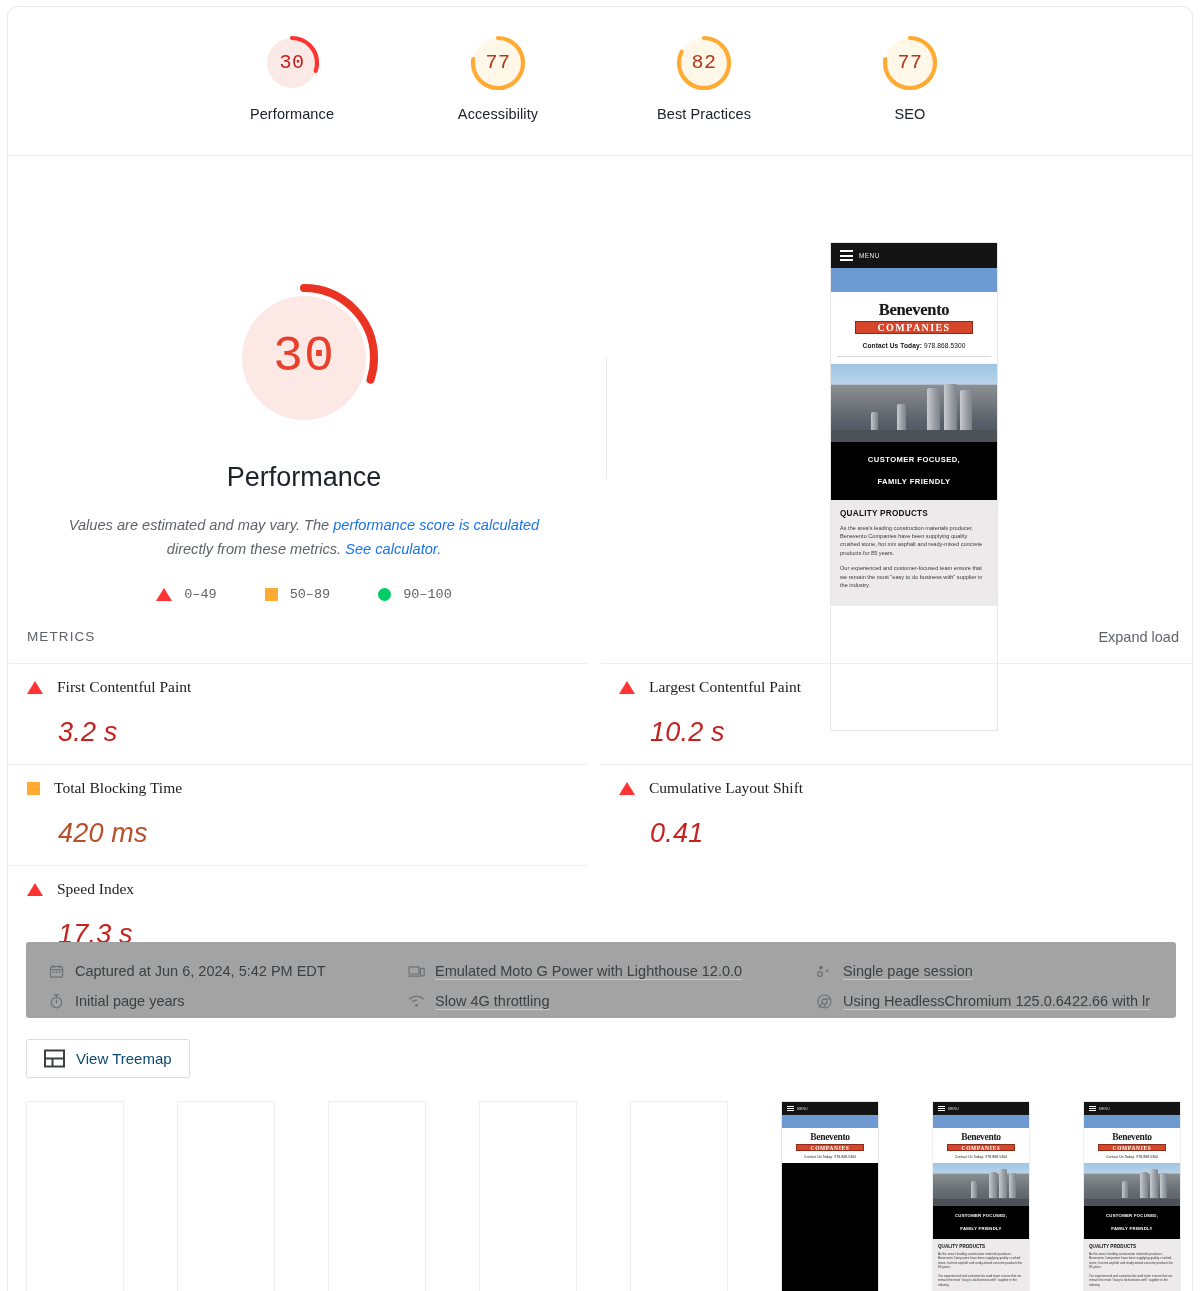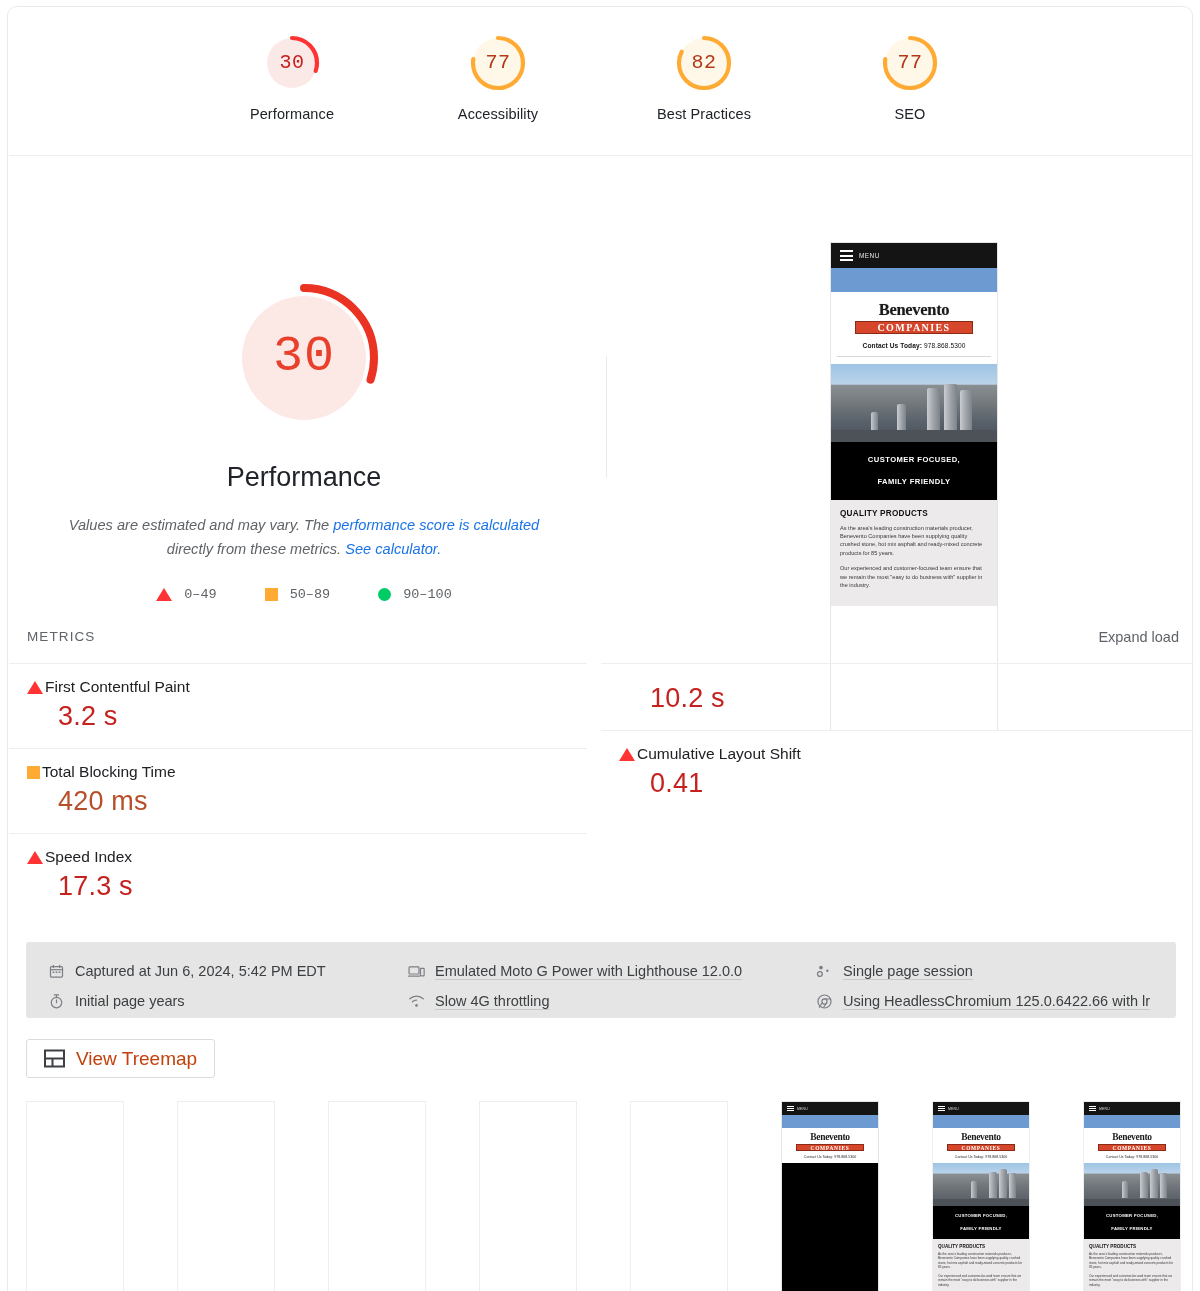--- a/index.html
+++ b/index.html
@@ -250,46 +250,47 @@
     width: 1184px;
     display: flex;
   }
   .mcol { width: 592px; }
   .mcol.left { padding-right: 14px; }
   .mrow {
     padding: 14px 0 16px 18px;
     border-top: 1px solid #eceef0;
   }
   .mrow:first-child { border-top: 1px solid #eceef0; }
-  .mrow-head { display: flex; align-items: center; gap: 2px; }
+  .mrow-head { display: flex; align-items: center; gap: 14px; font-family: Liberation Serif, serif; }
   .mrow-name { font-size: 15.5px; color: #202124; }
   .mrow-val {
-    margin-top: 5px;
+    margin-top: 21px;
     padding-left: 31px;
     font-size: 27px;
     color: #c5221f;
     font-weight: 400;
     letter-spacing: .2px;
+    font-style: italic;
   }
   .mrow-val.warn { color: #b7502a; }
   .tri-sm {
     width: 0; height: 0;
     border-left: 8px solid transparent;
     border-right: 8px solid transparent;
     border-bottom: 13px solid #f33;
     flex: 0 0 auto;
   }
   .sq-sm { width: 13px; height: 13px; background: #fa3; flex: 0 0 auto; }
 
   
   .env-bar {
     position: absolute;
     left: 18px; top: 935px;
     width: 1150px; height: 76px;
-    background: #e5e5e5;
+    background: #a3a3a3;
     border-radius: 3px;
   }
   .env-col { position: absolute; top: 14px; }
   .env-col.c1 { left: 22px; }
   .env-col.c2 { left: 382px; }
   .env-col.c3 { left: 790px; }
   .env-line {
     display: flex; align-items: center; gap: 10px;
     height: 30px;
     font-size: 14.5px;
@@ -304,21 +305,21 @@
     position: absolute;
     left: 18px; top: 1032px;
     height: 39px;
     display: inline-flex; align-items: center; gap: 11px;
     padding: 0 17px;
     border: 1px solid #dadce0;
     border-radius: 3px;
     background: #fff;
     cursor: pointer;
   }
-  .treemap-btn .tlabel { font-size: 19px; color: #c2410c; }
+  .treemap-btn .tlabel { font-size: 15px; color: #0c4a6e; }
 
   
   .filmstrip {
     position: absolute;
     left: 18px; top: 1094px;
     width: 1160px; height: 197px;
     display: flex;
     gap: 53px;
   }
   .frame {
@@ -527,20 +528,24 @@
             <span class="mrow-name">Speed Index</span>
           </div>
           <div class="mrow-val">17.3 s</div>
         </div>
 
       </div>
 
       <div class="mcol">
 
         <div class="mrow">
+          <div class="mrow-head">
+            <span class="tri-sm"></span>
+            <span class="mrow-name">Largest Contentful Paint</span>
+          </div>
           <div class="mrow-val">10.2 s</div>
         </div>
 
         <div class="mrow">
           <div class="mrow-head">
             <span class="tri-sm"></span>
             <span class="mrow-name">Cumulative Layout Shift</span>
           </div>
           <div class="mrow-val">0.41</div>
         </div>

